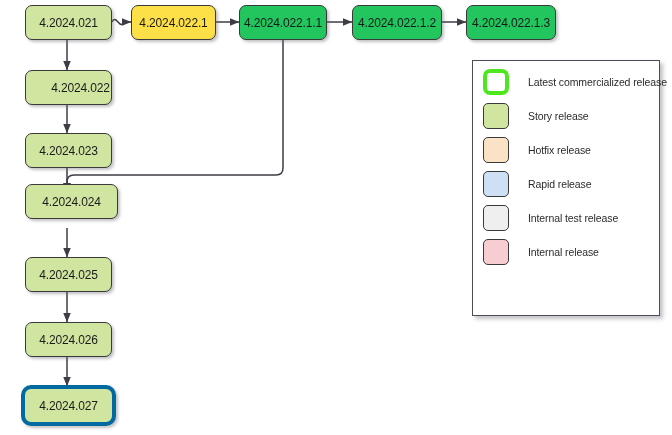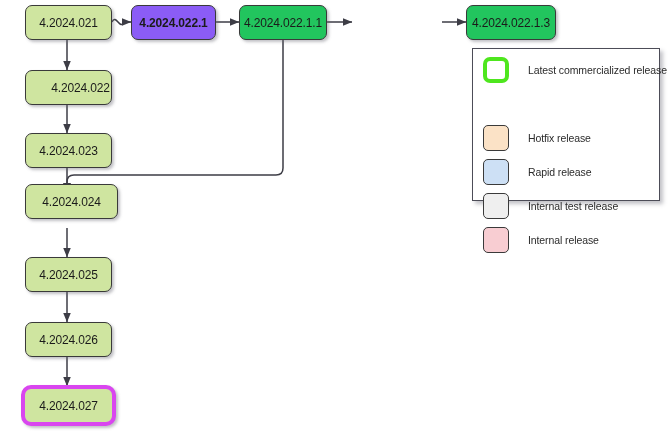--- a/index.html
+++ b/index.html
@@ -40,36 +40,36 @@
     justify-content: center;
     font-size: 12px;
     color: #1b1b1b;
     letter-spacing: -0.15px;
     white-space: nowrap;
     box-shadow: 2px 2px 3px rgba(110,110,120,0.42);
     background: #ffffff;
   }
 
   .node.story    { background: #cfe5a0; }
-  .node.hotfix   { background: #8b5cf6; font-weight: bold; }
+  .node.hotfix   { background: #fde047; }
   .node.rapid    { background: #22c55e; }
 
   .node.highlight {
-    border: 4px solid #d946ef;
+    border: 4px solid #0369a1;
     border-radius: 10px;
     box-shadow: 2px 2px 3px rgba(110,110,120,0.42);
   }
 
   
   #legend {
     position: absolute;
     left: 472px;
-    top: 48px;
+    top: 60px;
     width: 188px;
-    height: 153px;
+    height: 256px;
     box-sizing: border-box;
     background: #ffffff;
     border: 1.3px solid #4c4c57;
     box-shadow: 3px 3px 4px rgba(120,120,130,0.45);
   }
   .legend-row {
     position: absolute;
     left: 10px;
     display: flex;
     align-items: center;
@@ -139,20 +139,21 @@
       <path d="M67,357 L67,386"></path>
     </g>
   </svg>
 
   <div class="node story" style="left:25px;  top:5px;   width:87px;  height:35px;">4.2024.021</div>
 
   <div class="node hotfix" style="left:131px; top:5px;  width:85px;  height:35px;">4.2024.022.1</div>
 
   <div class="node rapid" style="left:239px; top:5px;   width:88px;  height:35px;">4.2024.022.1.1</div>
 
+  <div class="node rapid" style="left:352px; top:5px;   width:90px;  height:35px;">4.2024.022.1.2</div>
 
   <div class="node rapid" style="left:466px; top:5px;   width:90px;  height:35px;">4.2024.022.1.3</div>
 
   <div class="node story" style="left:25px; top:70px;  width:87px; height:35px;padding-left:24px;">4.2024.022</div>
 
   <div class="node story" style="left:25px; top:133px; width:87px; height:35px;">4.2024.023</div>
 
   <div class="node story" style="left:25px; top:184px; width:93px; height:35px;">4.2024.024</div>
 
   <div class="node story" style="left:25px; top:257px; width:87px; height:35px;">4.2024.025</div>
@@ -161,20 +162,24 @@
 
   <div class="node story highlight" style="left:21px; top:385px; width:95px; height:41px;">4.2024.027</div>
 
   <div id="legend">
 
     <div class="legend-row" style="top:6px;">
       <span class="swatch latest"></span>
       <span class="legend-label">Latest commercialized release</span>
     </div>
 
+    <div class="legend-row" style="top:40px;">
+      <span class="swatch story"></span>
+      <span class="legend-label">Story release</span>
+    </div>
 
     <div class="legend-row" style="top:108px;">
       <span class="swatch rapid"></span>
       <span class="legend-label">Rapid release</span>
     </div>
 
     <div class="legend-row" style="top:74px;">
       <span class="swatch hotfix"></span>
       <span class="legend-label">Hotfix release</span>
     </div>

